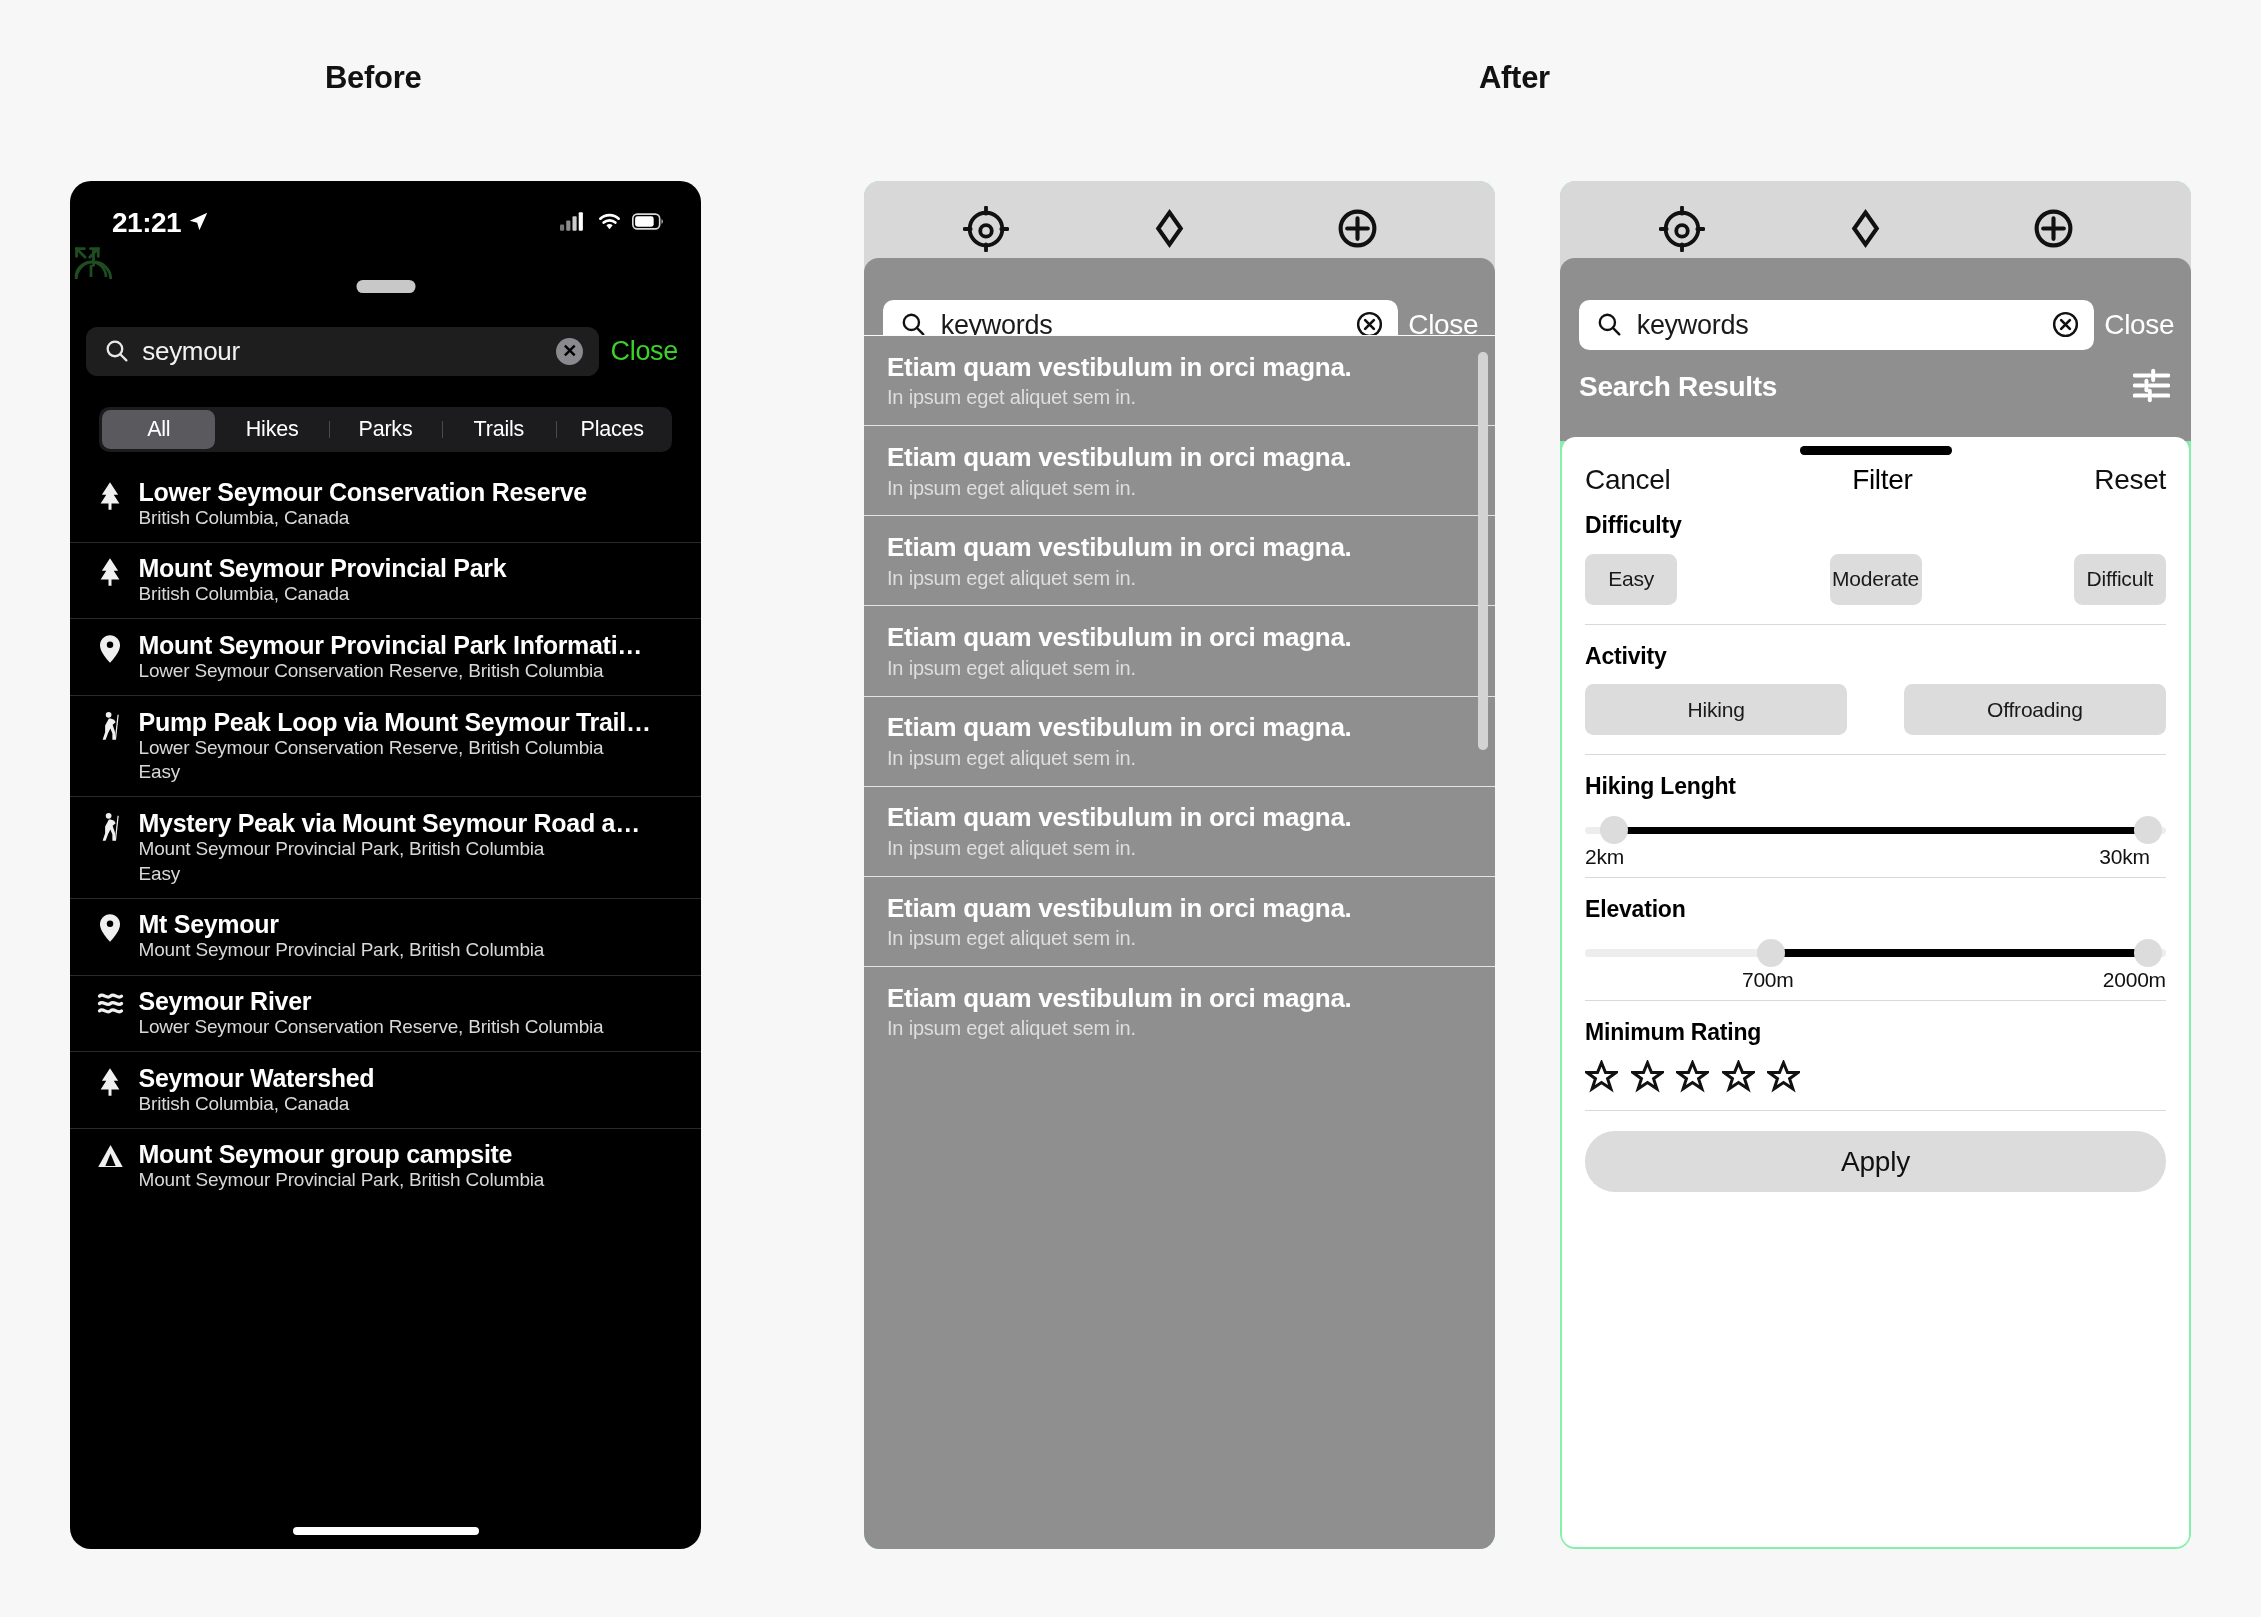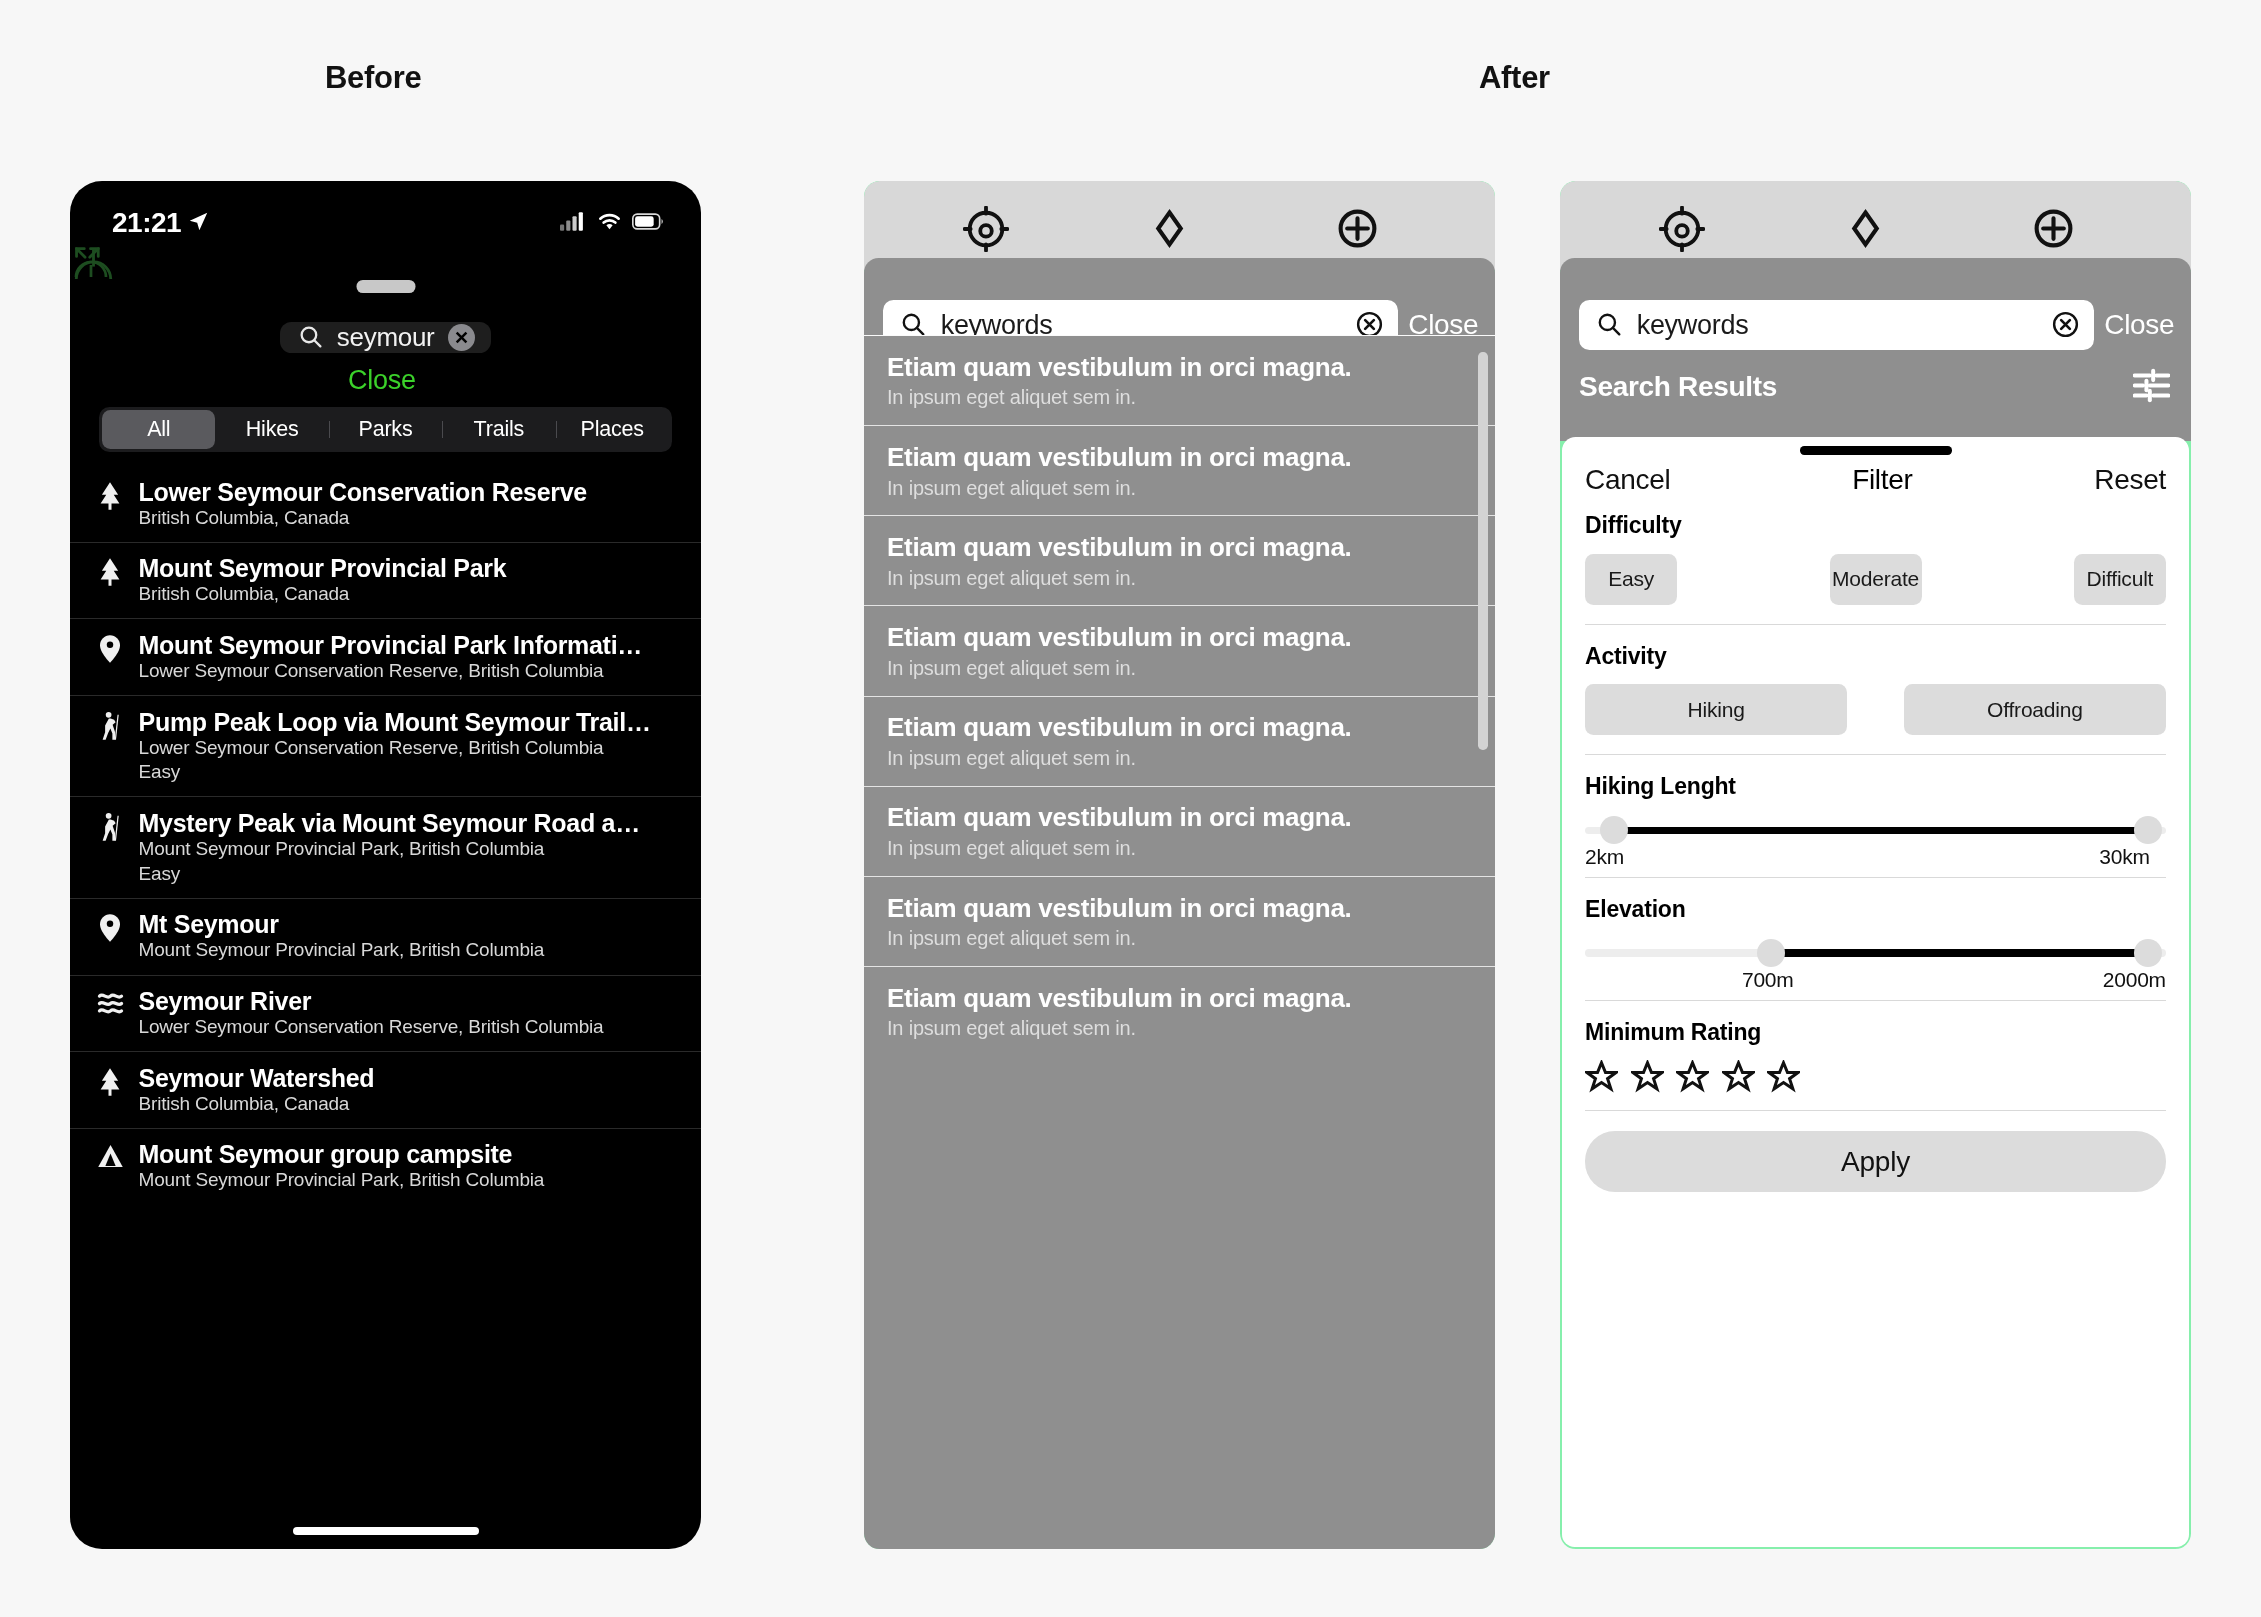--- a/index.html
+++ b/index.html
@@ -22,21 +22,21 @@
   }
   #title-before { left: 325px; top: 60px; }
   #title-after  { left: 1479px; top: 60px; }
 
   
   #phone-before {
     position: absolute;
     left: 70px; top: 181px;
     width: 631px; height: 1368px;
     background: #000;
-    border-radius: 32px;
+    border-radius: 21px;
     overflow: hidden;
   }
   .statusbar {
     position: absolute; top: 0; left: 0; right: 0; height: 68px;
     display: flex; align-items: center; justify-content: space-between;
     padding: 15.7px 37px 0 42px;
     color: #fff;
   }
   .sb-left { display: flex; align-items: center; gap: 7.3px; }
   .sb-time { font-size: 28px; font-weight: bold; letter-spacing: -0.5px; }
@@ -46,21 +46,21 @@
     position: absolute; top: 63px; left: 0; right: 0; height: 58px;
   }
   .map-icons svg { position: absolute; }
   .grabber {
     position: absolute; top: 99px; left: 50%; transform: translateX(-50%);
     width: 59px; height: 12.6px; background: #c8c8c8; border-radius: 6.3px;
   }
 
   .searchrow-b {
     position: absolute; top: 141px; left: 0; right: 0; height: 58px;
-    display: flex; align-items: center; padding: 0 15.7px 0 15.7px; gap: 11.5px; flex-direction: column;
+    display: flex; align-items: center; padding: 0 15.7px 0 15.7px; gap: 11.5px;
   }
   .searchbox-b {
     flex: 1; height: 49px; background: #1e1e1e; border-radius: 11.5px;
     display: flex; align-items: center; padding: 0 15.7px 0 18px; gap: 13.6px;
   }
   .searchbox-b .txt { color: #f2f2f2; font-size: 26px; letter-spacing: -0.3px; }
   .clearbtn-b {
     margin-left: auto; width: 27px; height: 27px; border-radius: 50%;
     background: #8a8a8e; display: flex; align-items: center; justify-content: center;
     color: #000; font-size: 18px; font-weight: bold; line-height: 1;

